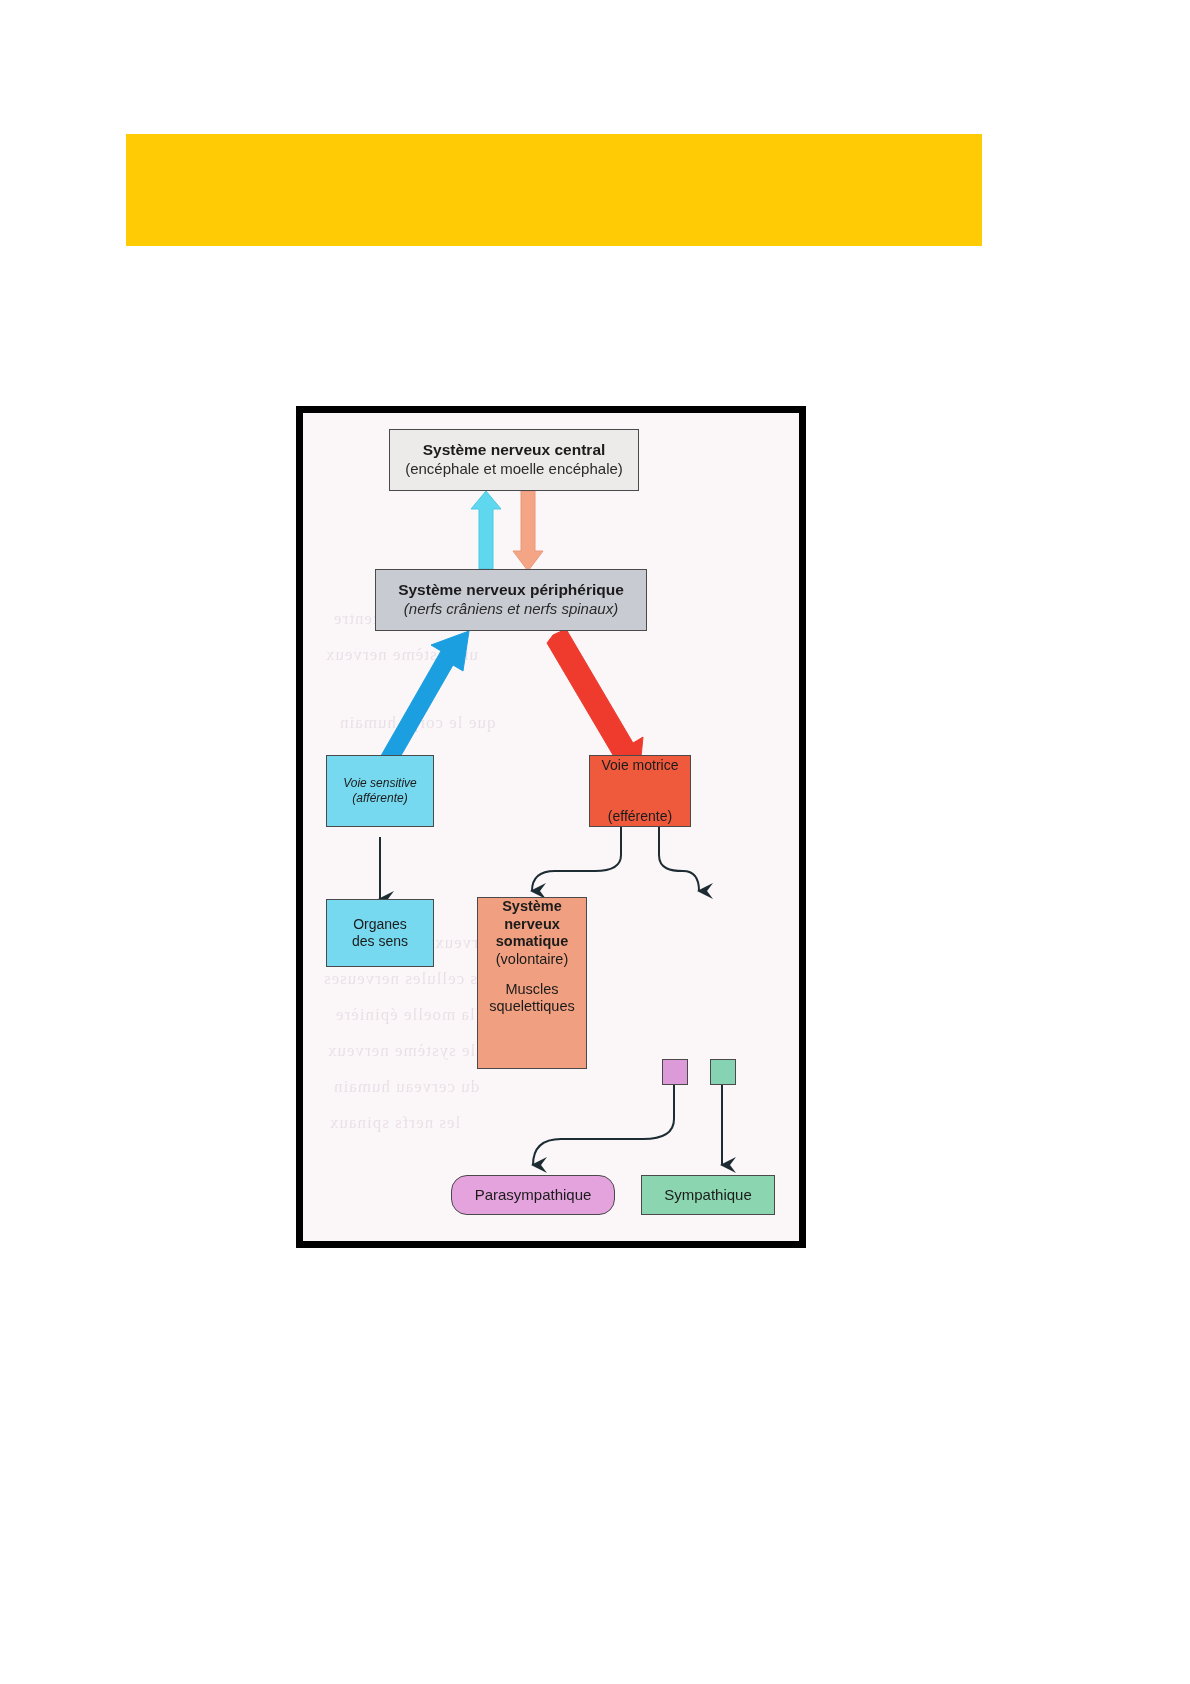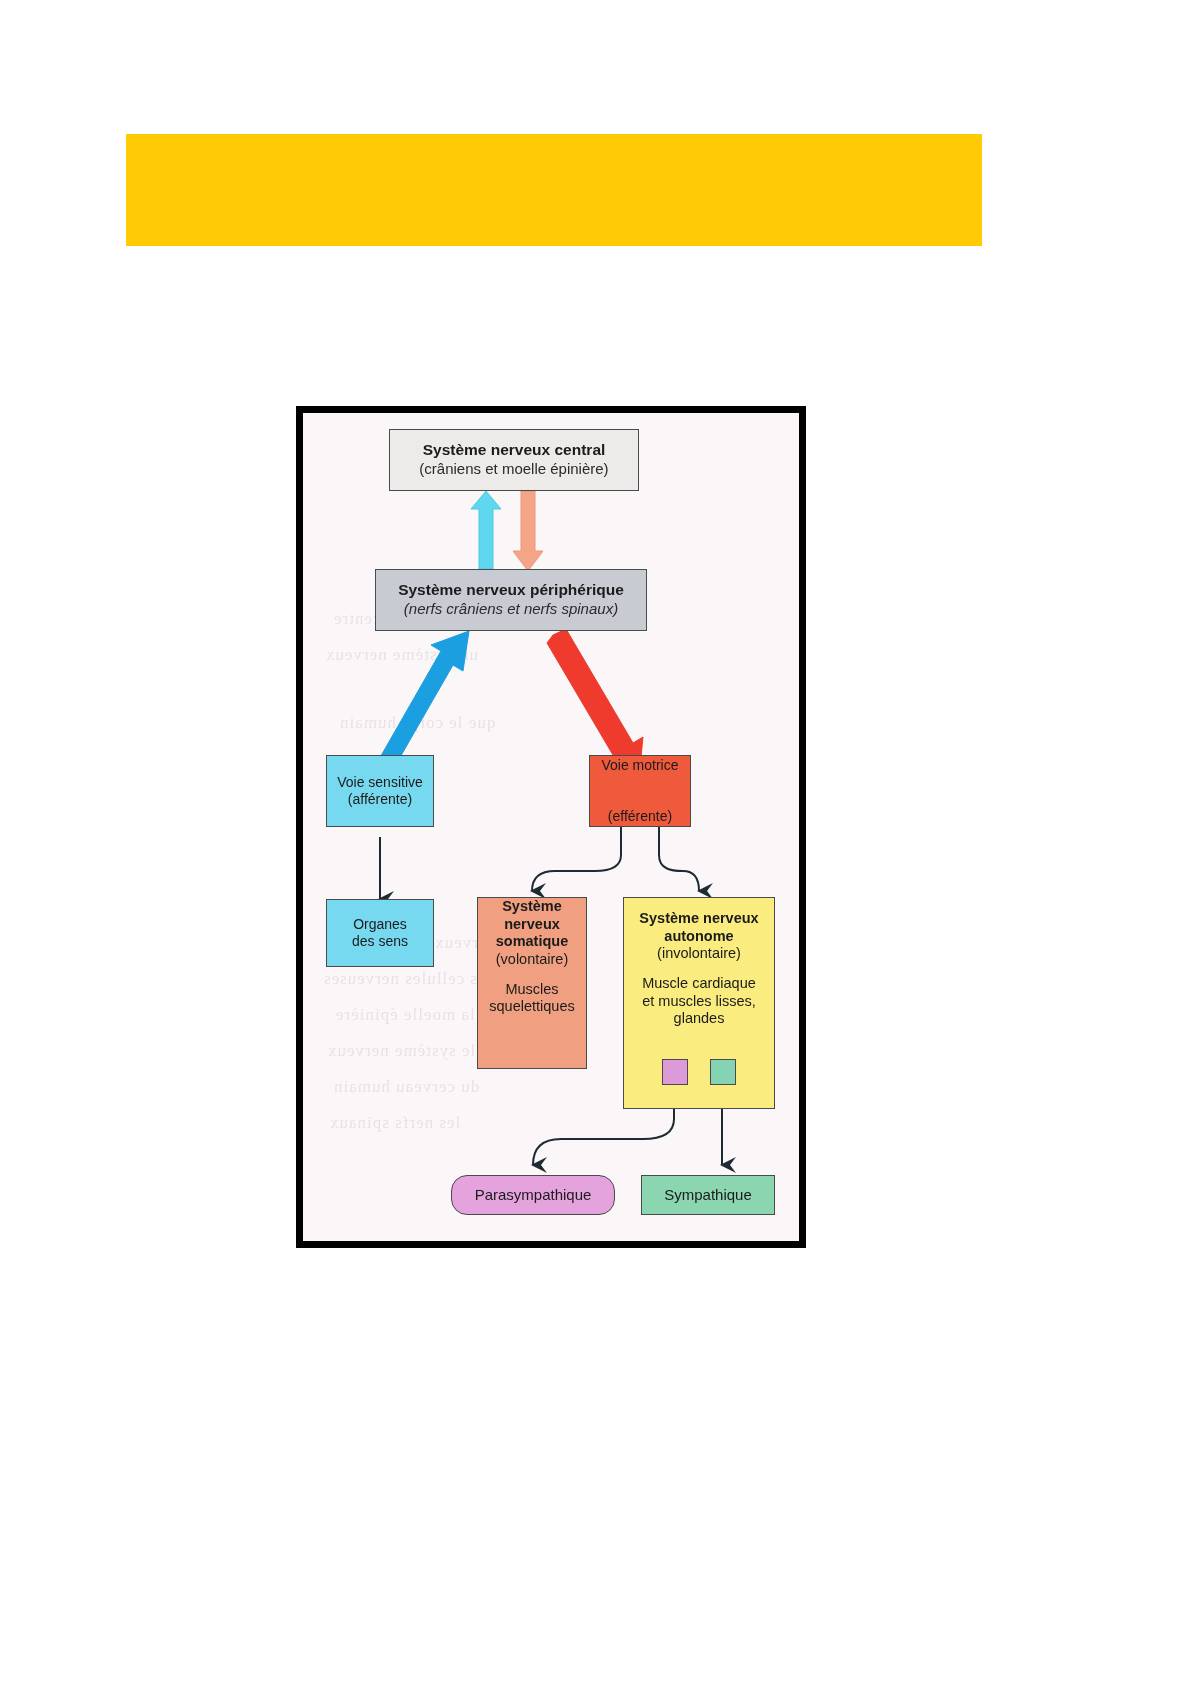--- a/index.html
+++ b/index.html
@@ -88,21 +88,22 @@
     left: 72px; top: 156px; width: 272px; height: 62px;
     background: #c8cbd2;
     font-size: 15.5px;
   }
   #box-snp .ttl { font-size: 15.5px; }
   #box-snp .sub { font-size: 15px; color: #2a2a2a; font-style: italic; }
 
   #box-sensitive {
     left: 23px; top: 342px; width: 108px; height: 72px;
     background: #77d9ef;
-    font-size: 14px;
+    font-size: 12px;
+    font-style: italic;
   }
   #box-motrice {
     left: 286px; top: 342px; width: 102px; height: 72px;
     background: #ef5a3c;
     font-size: 14px;
     gap: 33px;
   }
   #box-organes {
     left: 23px; top: 486px; width: 108px; height: 68px;
     background: #77d9ef;
@@ -192,21 +193,21 @@
 
       <path d="M356,414 L356,442 C356,456 368,458 380,458 C392,458 396,466 396,478" fill="none" stroke="#1d2b33" stroke-width="2" marker-end="url(#thinhead)"></path>
 
       <path d="M371,672 L371,706 C371,722 356,726 340,726 L258,726 C240,726 230,734 230,752" fill="none" stroke="#1d2b33" stroke-width="2" marker-end="url(#thinhead)"></path>
 
       <path d="M419,672 L419,752" fill="none" stroke="#1d2b33" stroke-width="2" marker-end="url(#thinhead)"></path>
     </svg>
 
     <div class="box" id="box-snc">
       <span class="ttl">Système nerveux central</span>
-      <span class="sub">(crâniens et moelle épinière)</span>
+      <span class="sub">(encéphale et moelle encéphale)</span>
     </div>
 
     <div class="box" id="box-snp">
       <span class="ttl">Système nerveux périphérique</span>
       <span class="sub">(nerfs crâniens et nerfs spinaux)</span>
     </div>
 
     <div class="box" id="box-sensitive">
       <span>Voie sensitive</span>
       <span>(afférente)</span>
@@ -225,29 +226,20 @@
     <div class="box" id="box-somatique">
       <span class="ttl">Système</span>
       <span class="ttl">nerveux</span>
       <span class="ttl">somatique</span>
       <span class="sub">(volontaire)</span>
       <span class="gap"></span>
       <span class="sub">Muscles</span>
       <span class="sub">squelettiques</span>
     </div>
 
-    <div class="box" id="box-autonome">
-      <span class="ttl">Système nerveux</span>
-      <span class="ttl">autonome</span>
-      <span class="sub">(involontaire)</span>
-      <span class="gap"></span>
-      <span class="sub">Muscle cardiaque</span>
-      <span class="sub">et muscles lisses,</span>
-      <span class="sub">glandes</span>
-    </div>
 
     <div class="key-sq" id="key-para"></div>
     <div class="key-sq" id="key-symp"></div>
 
     <div class="box" id="box-para">
       <span>Parasympathique</span>
     </div>
 
     <div class="box" id="box-symp">
       <span>Sympathique</span>

